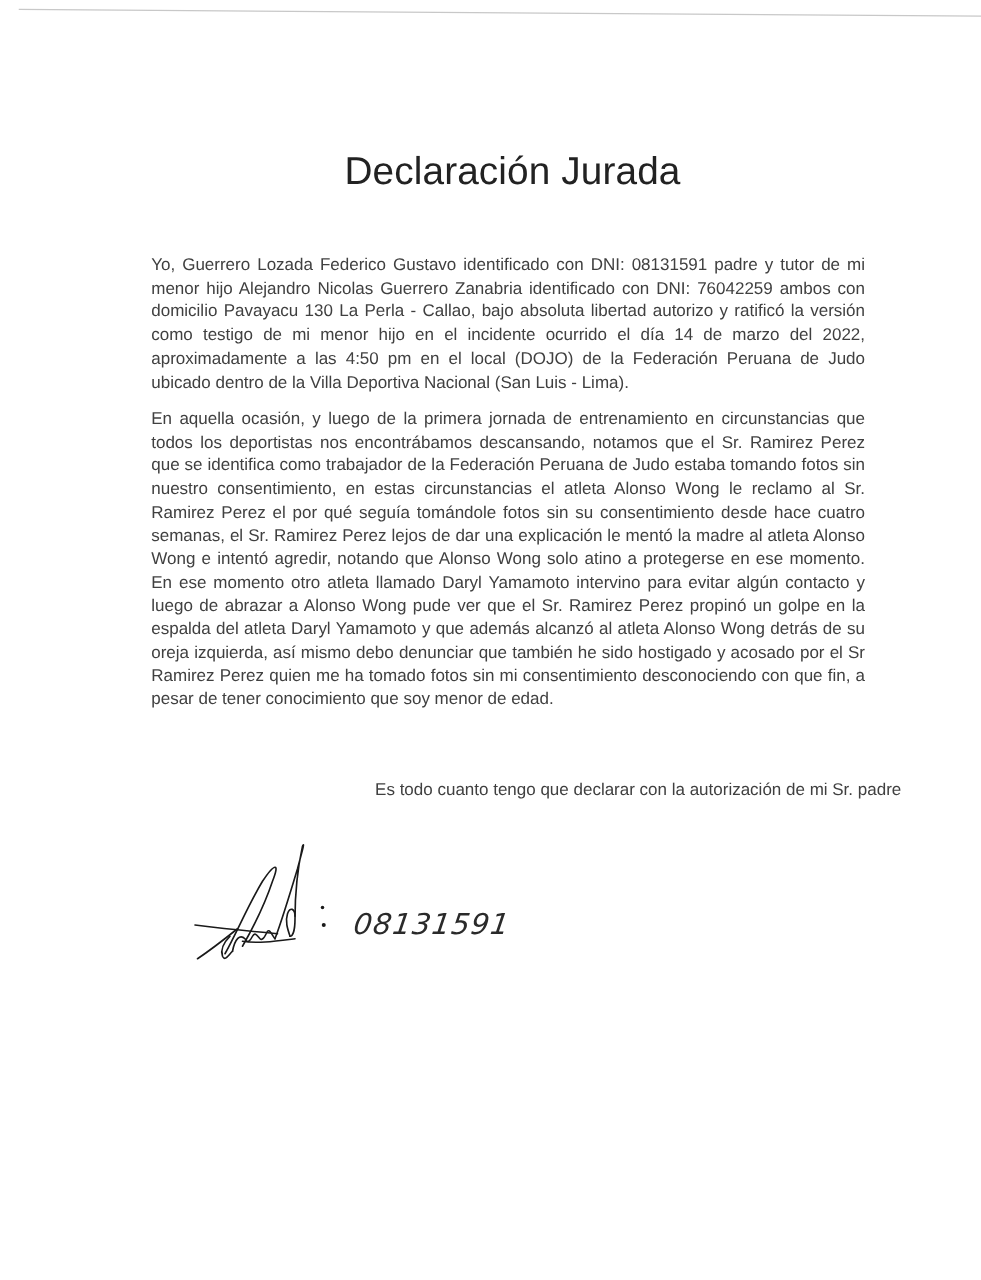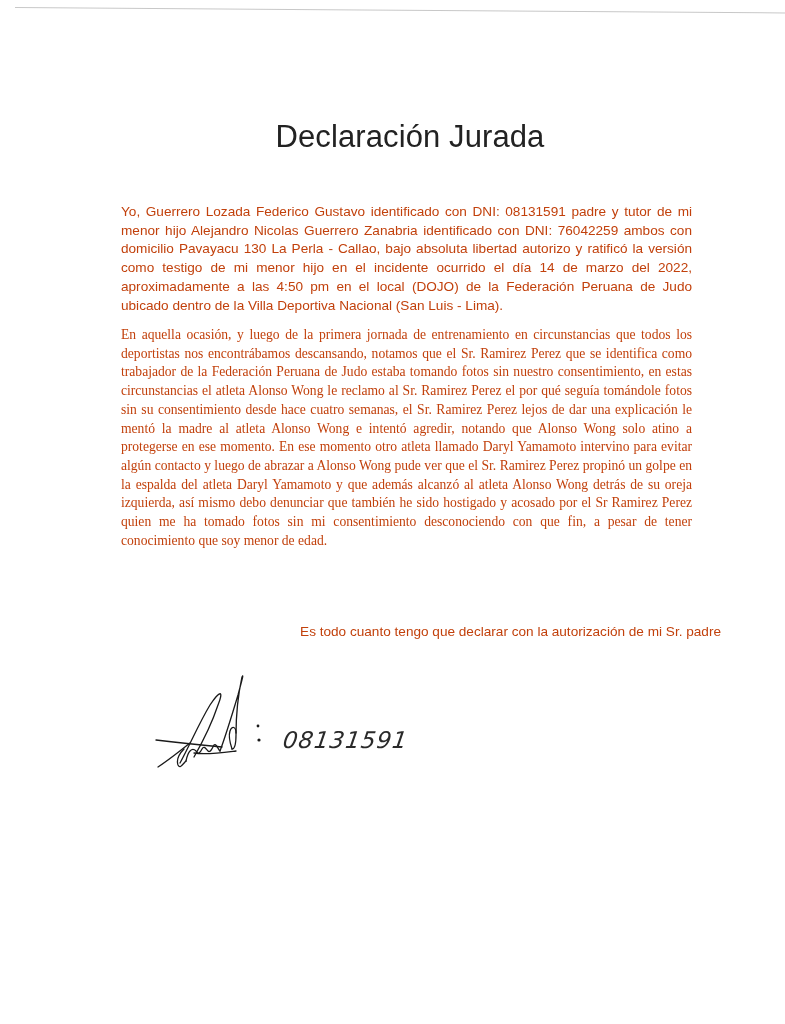--- a/index.html
+++ b/index.html
@@ -37,25 +37,25 @@
       letter-spacing: 0.1px;
       margin: 0;
     }
     .body-text {
       position: absolute;
       left: 121px;
       width: 571px;
       font-size: 13.6px;
       line-height: 18.7px;
       text-align: justify;
-      color: #c2410c;
+      color: #404040;
       margin: 0;
     }
     #para-1 { top: 203px; }
-    #para-2 { top: 326px; font-family: Liberation Serif, serif; }
+    #para-2 { top: 326px; }
     #closing {
       top: 623px;
       text-align: right;
       width: 600px;
     }
     .signature-block {
       position: absolute;
       left: 150px;
       top: 665px;
       width: 270px;

